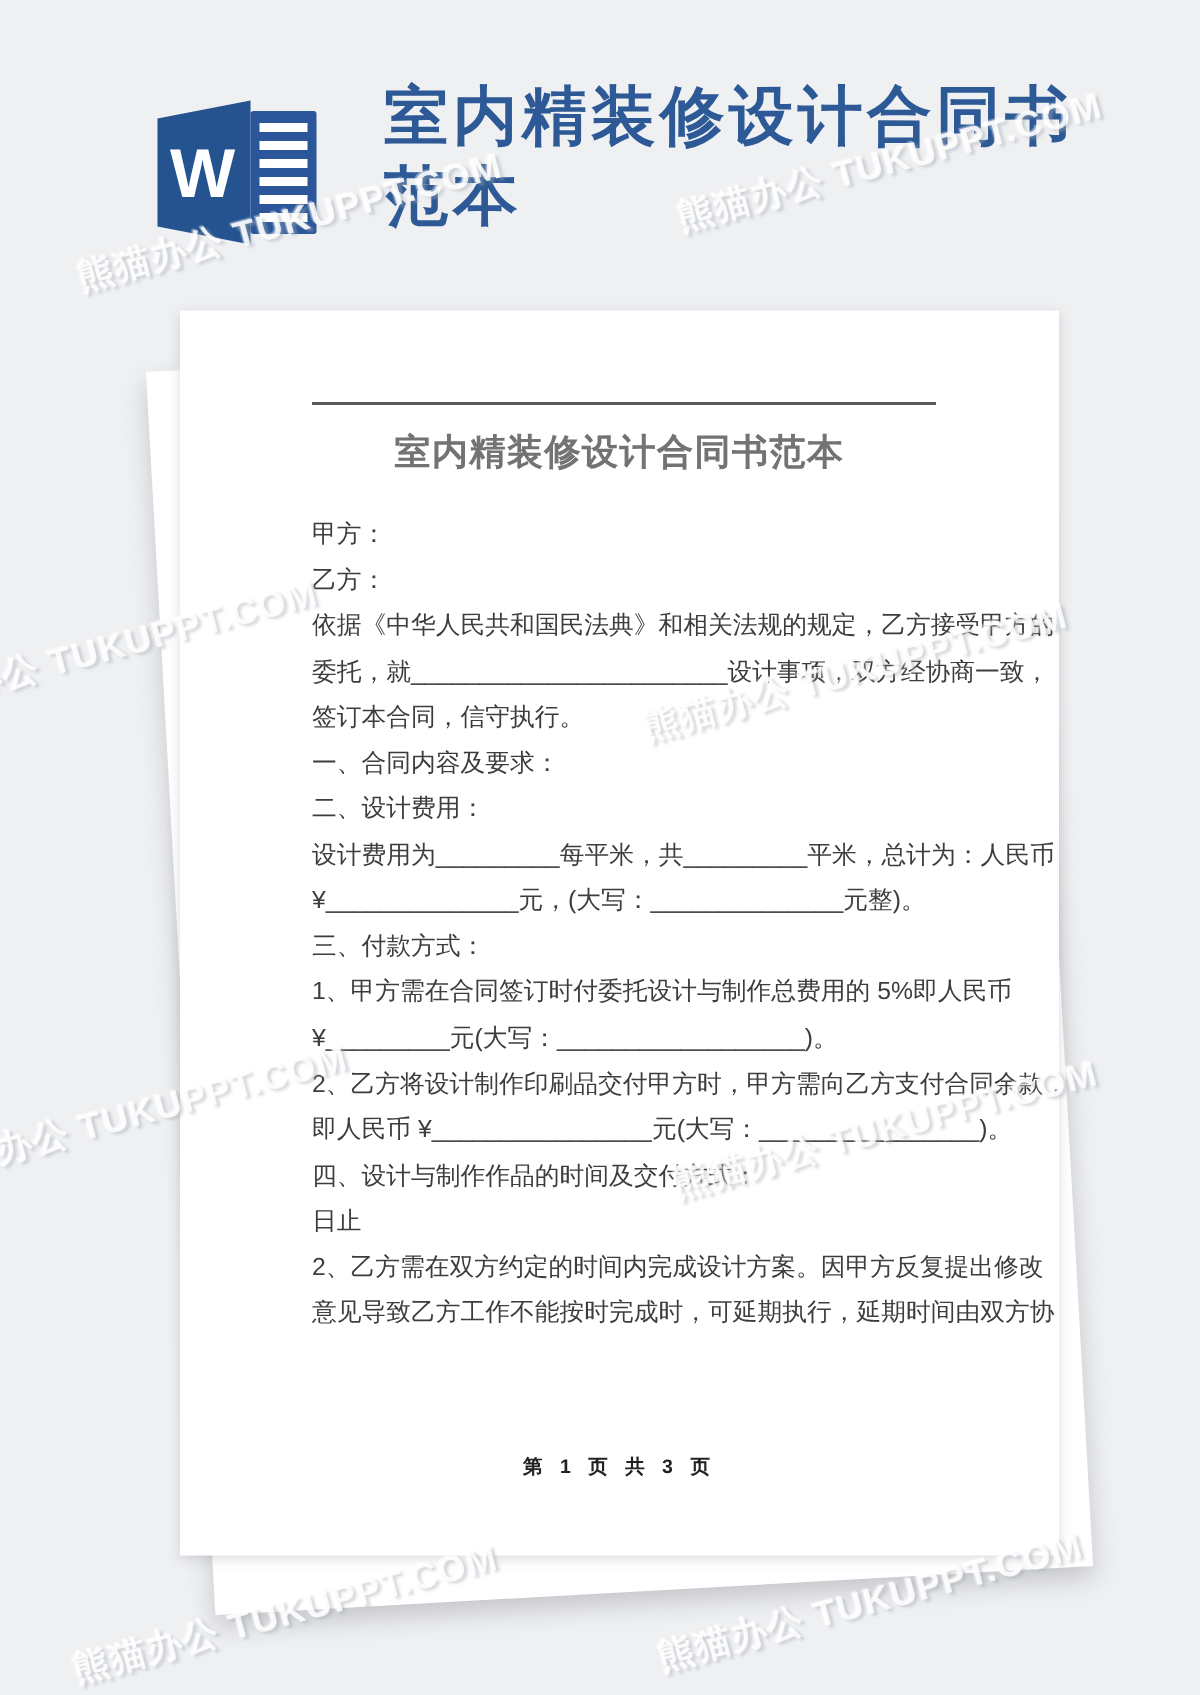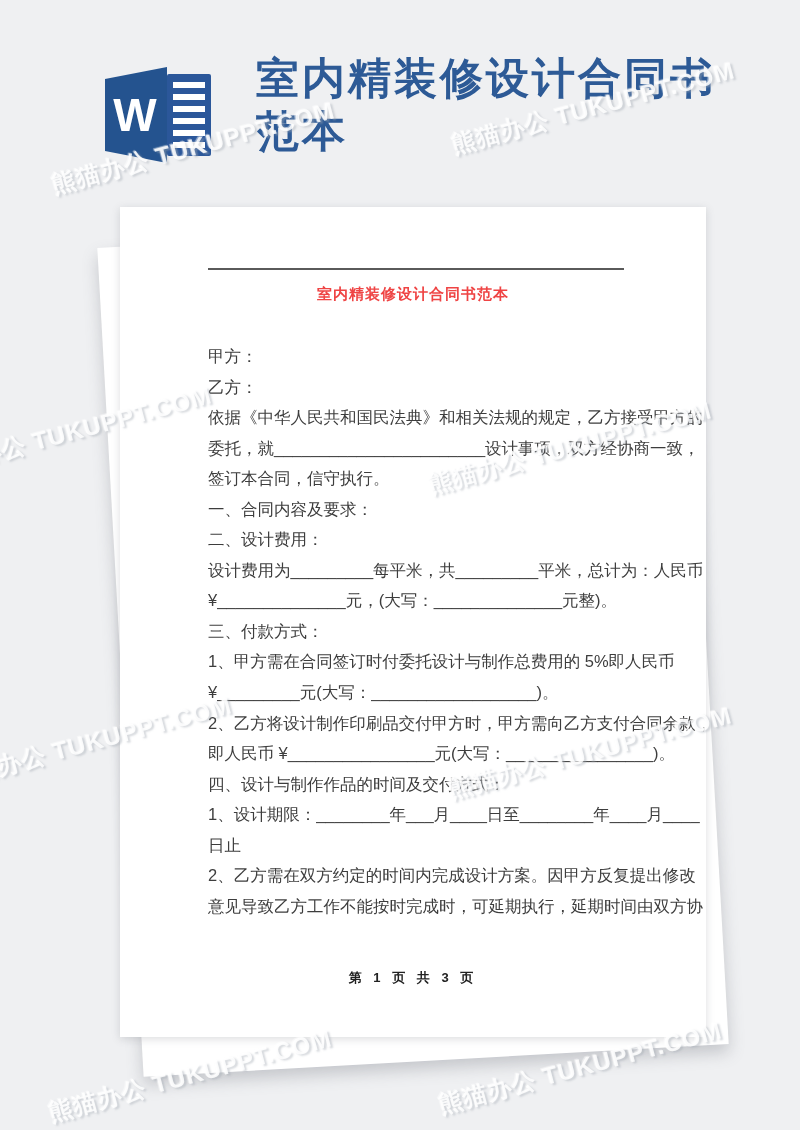--- a/index.html
+++ b/index.html
@@ -35,22 +35,22 @@
     background: #ffffff; z-index: 10;
     box-shadow: 0 2px 8px rgba(90,95,105,0.22);
   }
 
   .title-divider {
     position: absolute; left: 88px; top: 61px; width: 416px; height: 0;
     border-top: 2px solid #5a5a5a;
   }
   .doc-title {
     position: absolute; left: 0; top: 78px; width: 100%;
-    text-align: center; font-size: 15px; font-weight: bold;
-    letter-spacing: 1px; color: #ef4444;
+    text-align: center; font-size: 24px; font-weight: bold;
+    letter-spacing: 1px; color: #737373;
   }
   .doc-body {
     position: absolute; left: 88px; top: 134px; right: 20px;
     font-size: 16.5px; line-height: 30.55px; color: #3d3d3d;
     font-weight: 400;
   }
   .doc-body .line { white-space: nowrap; }
   .page-footer {
     position: absolute; left: 0; top: 762px; width: 100%;
     text-align: center; font-size: 13px; font-weight: bold;
@@ -113,21 +113,20 @@
       <div class="line">一、合同内容及要求：</div>
       <div class="line">二、设计费用：</div>
       <div class="line">设计费用为_________每平米，共_________平米，总计为：人民币</div>
       <div class="line">¥______________元，(大写：______________元整)。</div>
       <div class="line">三、付款方式：</div>
       <div class="line">1、甲方需在合同签订时付委托设计与制作总费用的 5%即人民币</div>
       <div class="line">¥_________元(大写：__________________)。</div>
       <div class="line">2、乙方将设计制作印刷品交付甲方时，甲方需向乙方支付合同余款，</div>
       <div class="line">即人民币 ¥________________元(大写：________________)。</div>
       <div class="line">四、设计与制作作品的时间及交付方式：</div>
-      <div class="line">1、设计期限：________年___月____日至________年____月____</div>
       <div class="line">日止</div>
       <div class="line">2、乙方需在双方约定的时间内完成设计方案。因甲方反复提出修改</div>
       <div class="line">意见导致乙方工作不能按时完成时，可延期执行，延期时间由双方协</div>
     </div>
 
     <div class="page-footer">第 1 页 共 3 页</div>
   </div>
 
   <span class="wm wm1">熊猫办公 TUKUPPT.COM</span>
   <span class="wm wm2">熊猫办公 TUKUPPT.COM</span>

